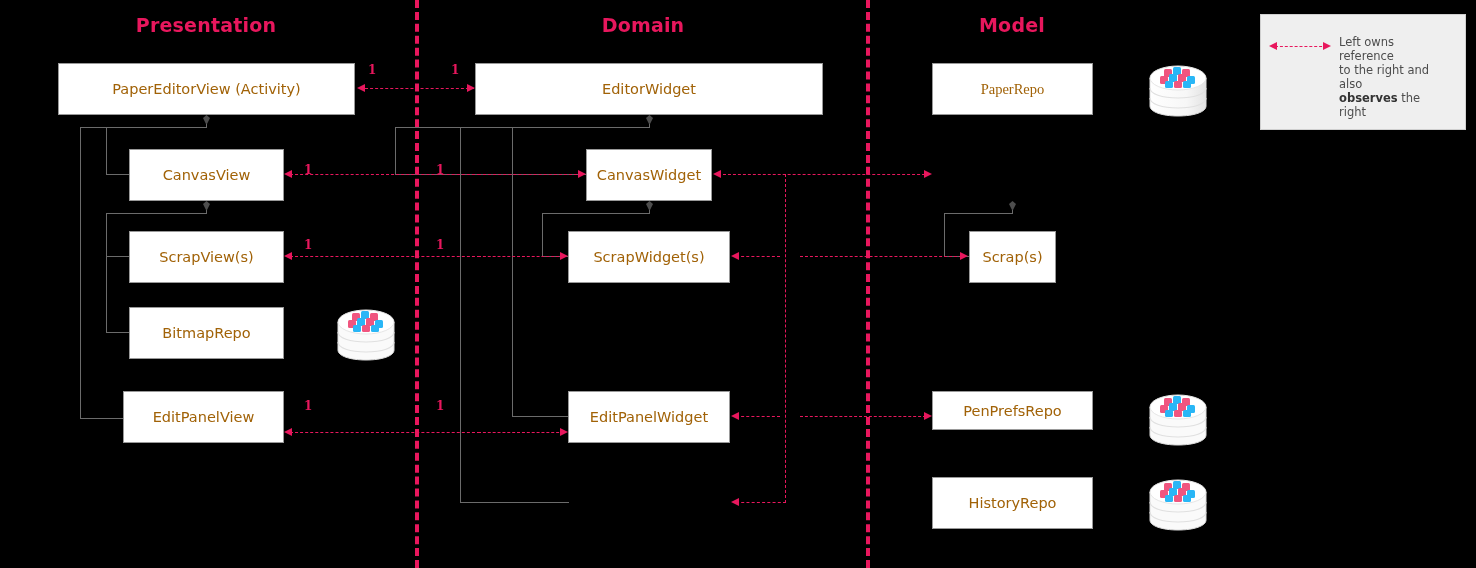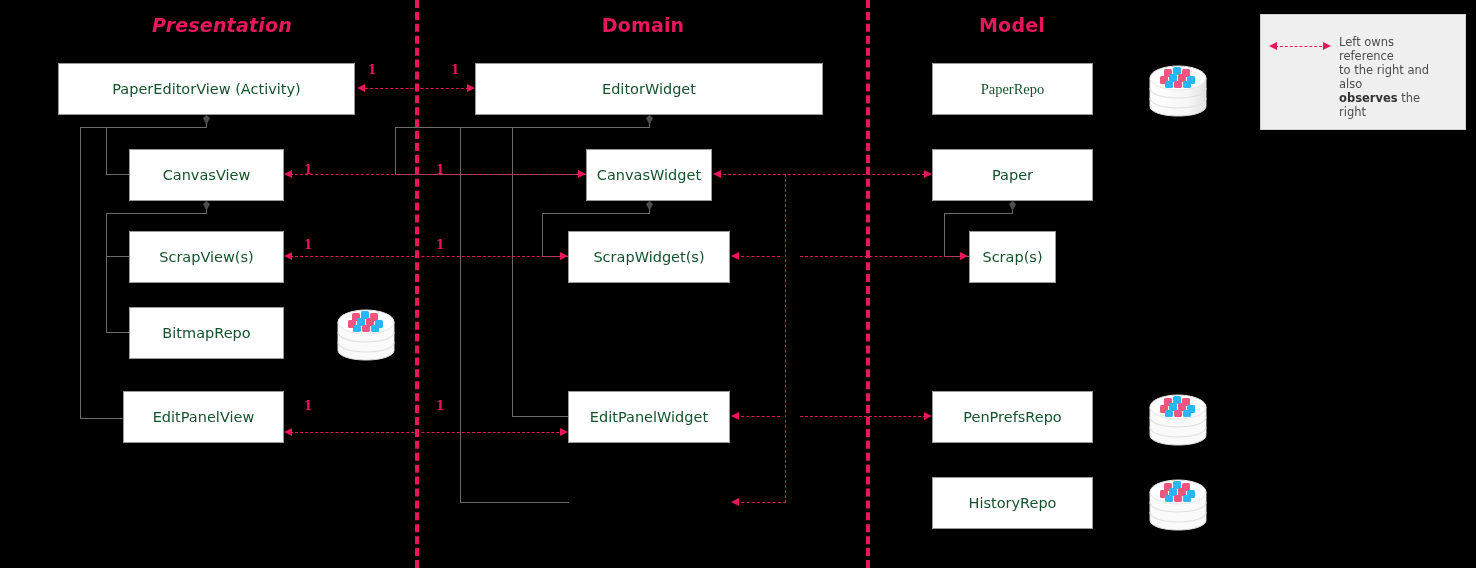--- a/index.html
+++ b/index.html
@@ -29,21 +29,21 @@
   }
 
   
   .node {
     position: absolute;
     background: #ffffff;
     border: 1px solid #999999;
     display: flex;
     align-items: center;
     justify-content: center;
-    color: #14532d;
+    color: #a16207;
     font-size: 14.5px;
     white-space: nowrap;
   }
 
   
   .divider {
     position: absolute;
     width: 0;
     border-left: 4px dashed #E8175D;
     top: 0;
@@ -129,21 +129,21 @@
     font-size: 11.5px;
     line-height: 14px;
   }
   .legend-text b { color:#333; }
 </style>
 </head>
 <body>
 
 <div id="canvas">
 
-  <div class="col-title" style="left:222px; top:14px;font-style:italic;">Presentation</div>
+  <div class="col-title" style="left:206px; top:14px;">Presentation</div>
   <div class="col-title" style="left:643px; top:14px;">Domain</div>
   <div class="col-title" style="left:1012px; top:14px;">Model</div>
 
   <div class="divider" style="left:415px;"></div>
   <div class="divider" style="left:866px;"></div>
 
   <div class="gdiamond" style="left:203px; top:115px;"></div>
 
   <div class="gline-v" style="left:206px; top:124px; height:4px;"></div>
   <div class="gline-h" style="left:80px; top:127px; width:127px;"></div>
@@ -259,27 +259,24 @@
   <div class="node" style="left:568px; top:231px; width:162px; height:52px;">
       <span>ScrapWidget(s)</span>
     </div>
   <div class="node" style="left:568px; top:391px; width:162px; height:52px;">
       <span>EditPanelWidget</span>
     </div>
 
   <div class="node" style="left:932px; top:63px;  width:161px; height:52px;font-family:Liberation Serif, serif;">
       <span>PaperRepo</span>
     </div>
-  <div class="node" style="left:932px; top:149px; width:161px; height:52px;">
-      <span>Paper</span>
-    </div>
   <div class="node" style="left:969px; top:231px; width:87px;  height:52px;">
       <span>Scrap(s)</span>
     </div>
-  <div class="node" style="left:932px; top:391px; width:161px; height:52px;">
+  <div class="node" style="left:932px; top:391px; width:161px; height:39px;">
       <span>PenPrefsRepo</span>
     </div>
   <div class="node" style="left:932px; top:477px; width:161px; height:52px;">
       <span>HistoryRepo</span>
     </div>
 
   <div class="db" style="left:1142px; top:52px;">
     <svg width="72" height="72" viewBox="0 0 72 72" aria-hidden="true">
       <defs>
         <linearGradient id="cylA" x1="0" y1="0" x2="1" y2="0">

